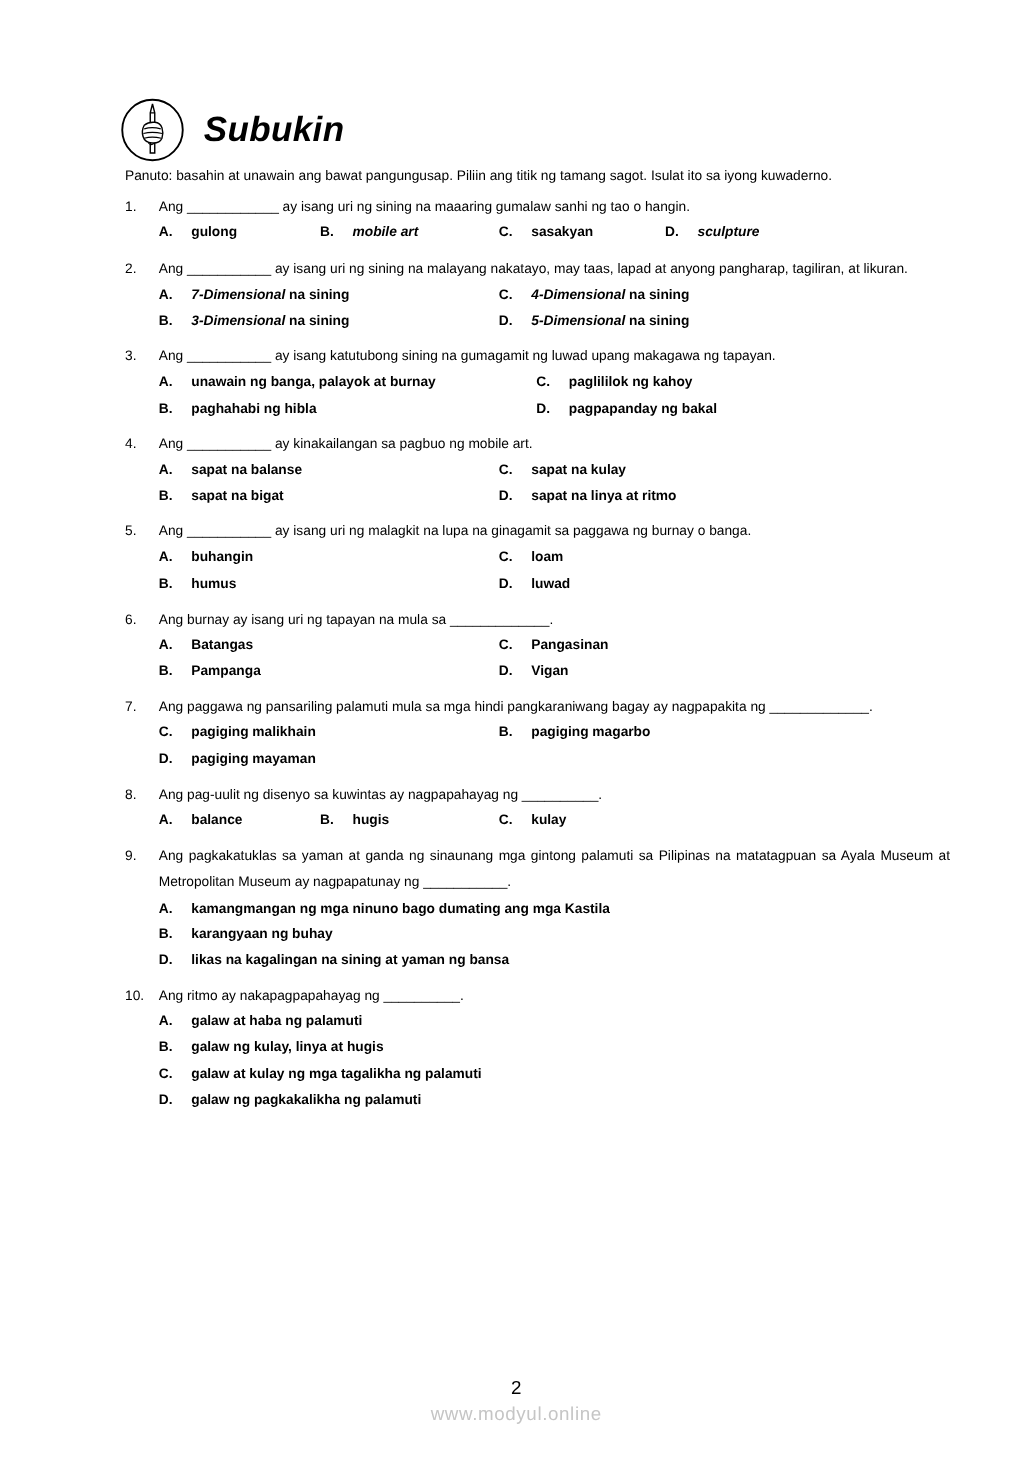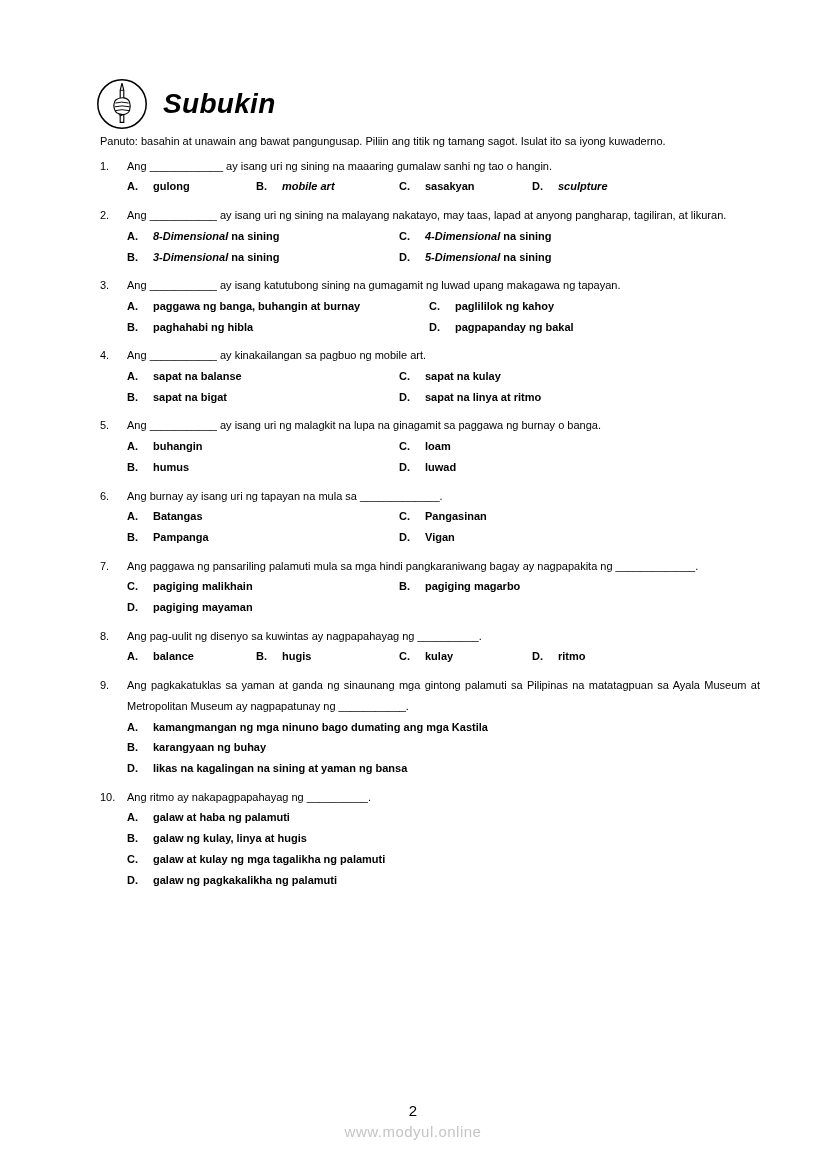--- a/index.html
+++ b/index.html
@@ -89,33 +89,33 @@
               <div class="option"><span class="opt-label">C.</span><span class="opt-regular">sasakyan</span></div>
               <div class="option"><span class="opt-label">D.</span><span class="opt-italic">sculpture</span></div>
             </div>
           </div>
         </div>
         <div class="question">
           <div class="q-num">2.</div>
           <div class="q-body">
             <div class="q-text">Ang ___________ ay isang uri ng sining na malayang nakatayo, may taas, lapad at anyong pangharap, tagiliran, at likuran.</div>
             <div class="options grid2">
-              <div class="option"><span class="opt-label">A.</span><span class="opt-italic">8-Dimensional</span><span class="opt-regular"> na sining</span></div>
+              <div class="option"><span class="opt-label">A.</span><span class="opt-italic">7-Dimensional</span><span class="opt-regular"> na sining</span></div>
               <div class="option"><span class="opt-label">C.</span><span class="opt-italic">4-Dimensional</span><span class="opt-regular"> na sining</span></div>
               <div class="option"><span class="opt-label">B.</span><span class="opt-italic">3-Dimensional</span><span class="opt-regular"> na sining</span></div>
               <div class="option"><span class="opt-label">D.</span><span class="opt-italic">5-Dimensional</span><span class="opt-regular"> na sining</span></div>
             </div>
           </div>
         </div>
         <div class="question">
           <div class="q-num">3.</div>
           <div class="q-body">
             <div class="q-text">Ang ___________ ay isang katutubong sining na gumagamit ng luwad upang makagawa ng tapayan.</div>
             <div class="options grid2w">
-              <div class="option"><span class="opt-label">A.</span><span class="opt-regular">paggawa ng banga, buhangin at burnay</span></div>
+              <div class="option"><span class="opt-label">A.</span><span class="opt-regular">unawain ng banga, palayok at burnay</span></div>
               <div class="option"><span class="opt-label">C.</span><span class="opt-regular">paglililok ng kahoy</span></div>
               <div class="option"><span class="opt-label">B.</span><span class="opt-regular">paghahabi ng hibla</span></div>
               <div class="option"><span class="opt-label">D.</span><span class="opt-regular">pagpapanday ng bakal</span></div>
             </div>
           </div>
         </div>
         <div class="question">
           <div class="q-num">4.</div>
           <div class="q-body">
             <div class="q-text">Ang ___________ ay kinakailangan sa pagbuo ng mobile art.</div>
@@ -163,21 +163,20 @@
           </div>
         </div>
         <div class="question">
           <div class="q-num">8.</div>
           <div class="q-body">
             <div class="q-text">Ang pag-uulit ng disenyo sa kuwintas ay nagpapahayag ng __________.</div>
             <div class="options row4">
               <div class="option"><span class="opt-label">A.</span><span class="opt-regular">balance</span></div>
               <div class="option"><span class="opt-label">B.</span><span class="opt-regular">hugis</span></div>
               <div class="option"><span class="opt-label">C.</span><span class="opt-regular">kulay</span></div>
-              <div class="option"><span class="opt-label">D.</span><span class="opt-regular">ritmo</span></div>
             </div>
           </div>
         </div>
         <div class="question">
           <div class="q-num">9.</div>
           <div class="q-body">
             <div class="q-text">Ang pagkakatuklas sa yaman at ganda ng sinaunang mga gintong palamuti sa Pilipinas na matatagpuan sa Ayala Museum at Metropolitan Museum ay nagpapatunay ng ___________.</div>
             <div class="options list">
               <div class="option"><span class="opt-label">A.</span><span class="opt-regular">kamangmangan ng mga ninuno bago dumating ang mga Kastila</span></div>
               <div class="option"><span class="opt-label">B.</span><span class="opt-regular">karangyaan ng buhay</span></div>

